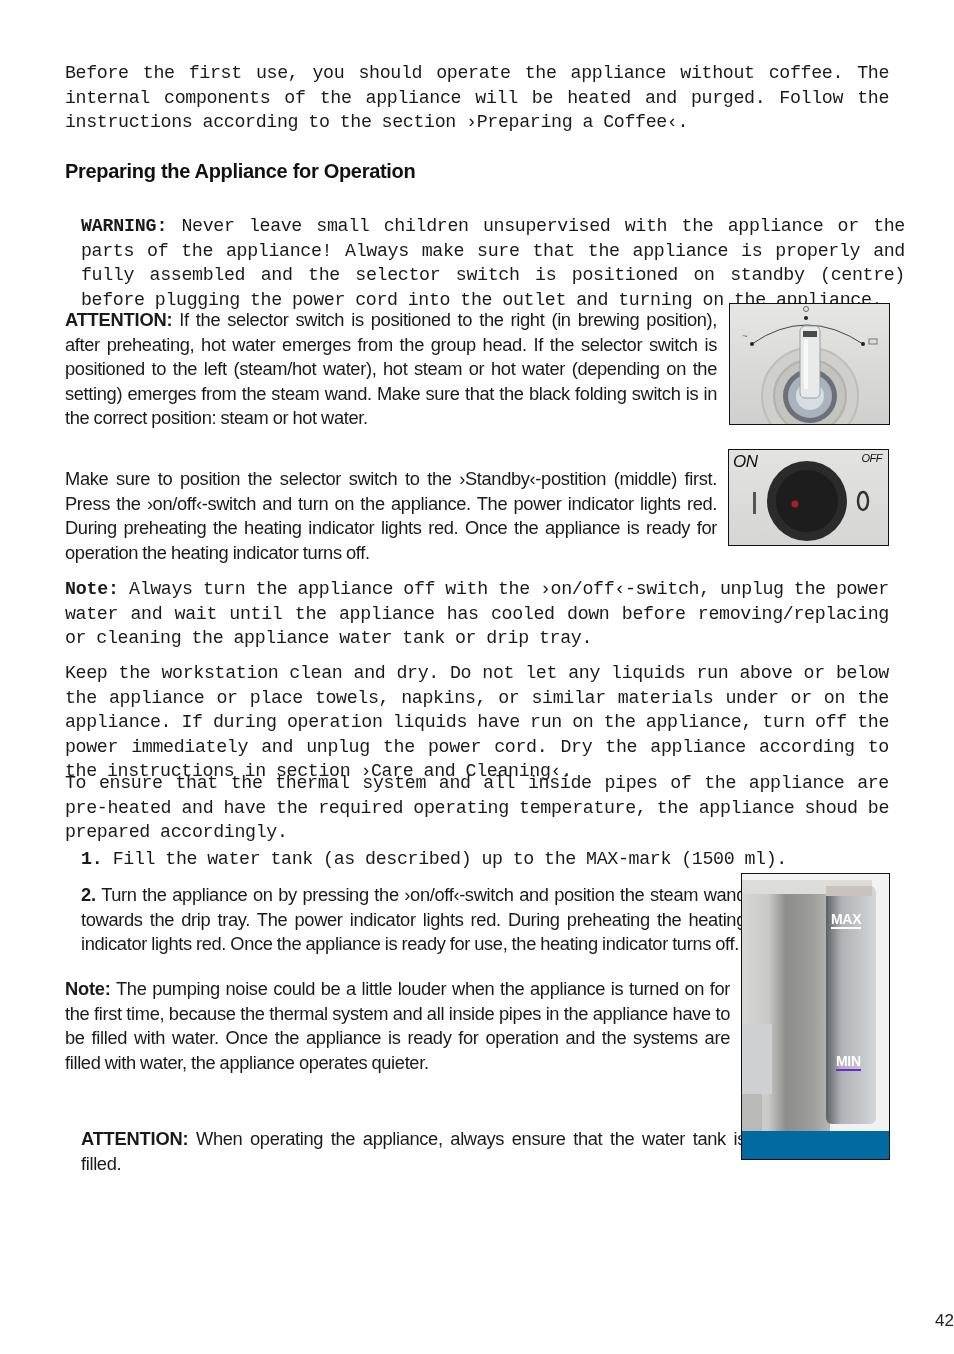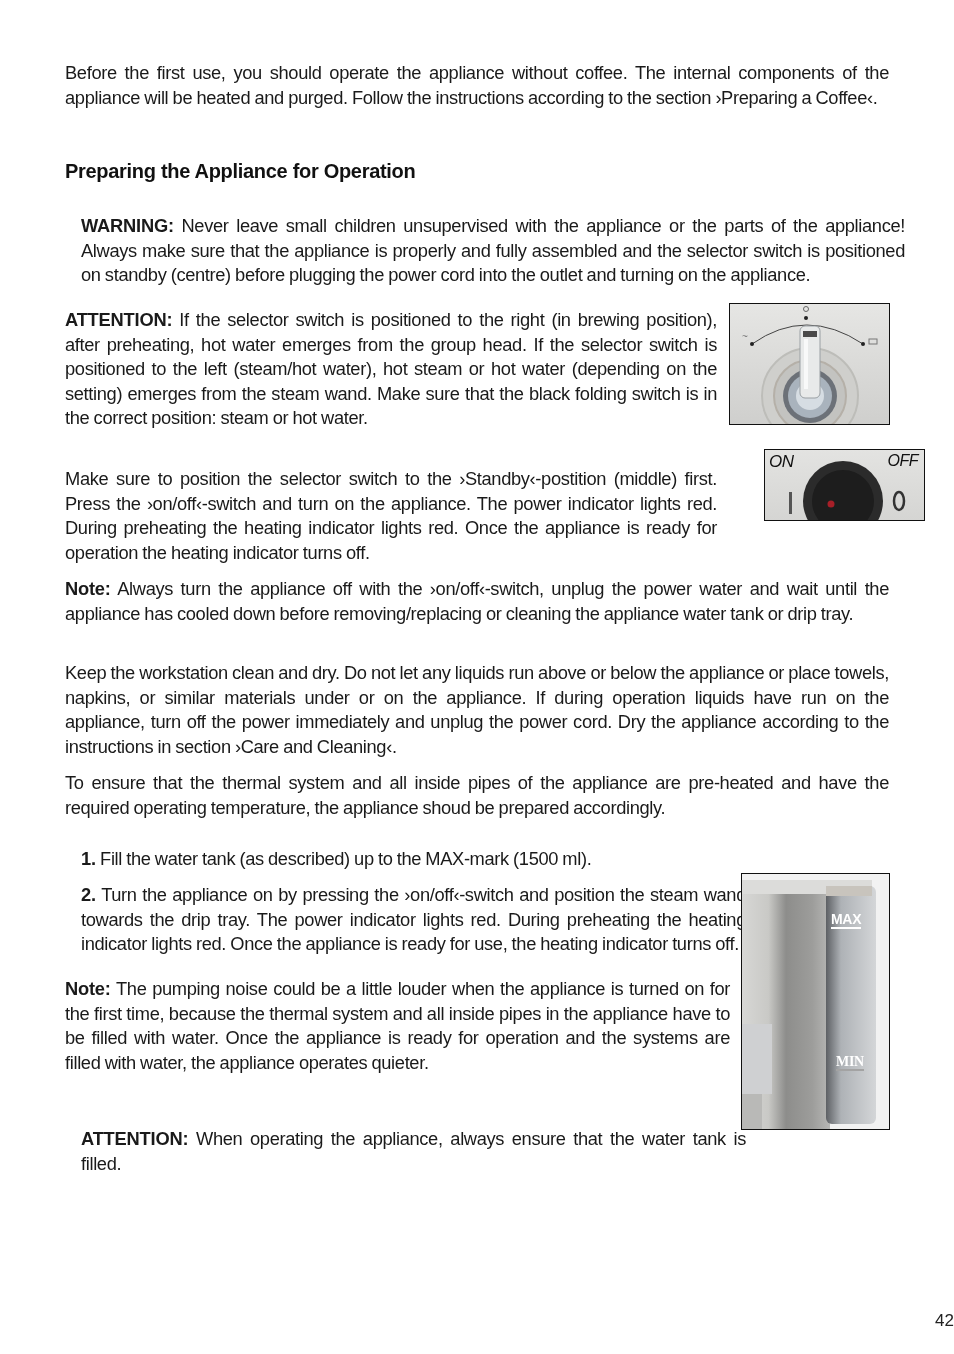--- a/index.html
+++ b/index.html
@@ -1,21 +1,21 @@
 <!DOCTYPE html>
 <html><head>
   <meta charset="utf-8">
   <style>
     html, body { margin: 0; padding: 0; background: #ffffff; }
     body { width: 954px; height: 1354px; position: relative; overflow: hidden;
       font-family: "Liberation Sans", sans-serif; color: #1a1a1a; }
     .p { position: absolute; left: 65px; font-size: 18.3px; line-height: 24.5px;
       text-align: justify; text-align-last: left; letter-spacing: -0.35px; word-spacing: -0.5px;
       font-stretch: condensed; transform-origin: 0 0; }
-    .full { width: 824px; }
+    .full { width: 824px; font-family: Liberation Mono, monospace; }
     .narrow { width: 652px; }
     .narrow2 { width: 665px; }
     .b { font-weight: bold; letter-spacing: -0.2px; }
     h2 { position: absolute; left: 65px; top: 160px; margin: 0; font-size: 20px;
       font-weight: bold; letter-spacing: -0.3px; color: #111; text-align: right; }
     .fig { position: absolute; border: 1.5px solid #111; overflow: hidden; box-sizing: border-box; }
     .pagenum { position: absolute; left: 0; width: 954px; top: 1311px; text-align: right;
       font-size: 17px; color: #222; }
   </style>
 </head>
@@ -60,33 +60,33 @@
       <circle cx="80" cy="92" r="36" fill="#c3c3c0" stroke="#b5b0a8" stroke-width="2"></circle>
       <circle cx="80" cy="92" r="27" fill="#6c7178"></circle>
       <circle cx="80" cy="92" r="22" fill="#a9b3bd"></circle>
       <circle cx="80" cy="92" r="14" fill="#d6dde3"></circle>
       <rect x="70" y="22" width="20" height="72" rx="5" fill="#e8eaea" stroke="#9aa0a4" stroke-width="1"></rect>
       <rect x="73" y="27" width="14" height="6" fill="#4a4a4a"></rect>
       <rect x="74" y="35" width="4" height="50" fill="#ffffff" opacity="0.7"></rect>
     </svg>
   </div>
 
-  <div class="fig" style="left:764px;top:449px;width:161px;height:72px;background:linear-gradient(180deg,#e3e3e1 0%,#d5d5d3 100%);">
+  <div class="fig" style="left:728px;top:449px;width:161px;height:97px;background:linear-gradient(180deg,#e3e3e1 0%,#d5d5d3 100%);">
     <svg width="161" height="97" viewBox="0 0 161 97">
       <circle cx="78" cy="51" r="40" fill="#2b2b2b"></circle>
       <circle cx="78" cy="51" r="31" fill="#1d1d1d"></circle>
       <circle cx="66" cy="54" r="3.5" fill="#c0202a" opacity="0.85"></circle>
       <rect x="24" y="42" width="3" height="22" fill="#555"></rect>
       <ellipse cx="134" cy="51" rx="5" ry="9" fill="none" stroke="#333" stroke-width="2.5"></ellipse>
     </svg>
     <span style="position:absolute;left:4px;top:2px;font-style:italic;font-size:17px;color:#111;letter-spacing:-0.5px;">ON</span>
-    <span style="position:absolute;right:6px;top:2px;font-style:italic;font-size:16px;color:#111;letter-spacing:-0.5px;">OFF</span>
+    <span style="position:absolute;right:6px;top:2px;font-style:italic;font-size:11px;color:#111;letter-spacing:-0.5px;">OFF</span>
   </div>
 
-  <div class="fig" style="left:741px;top:873px;width:149px;height:257px;background:#701a75;">
+  <div class="fig" style="left:741px;top:873px;width:149px;height:287px;background:#0369a1;">
     <svg width="149" height="257" viewBox="0 0 149 257">
       <defs>
         <linearGradient id="steel" x1="0" x2="1" y1="0" y2="0">
           <stop offset="0" stop-color="#d7d7d5"></stop>
           <stop offset="0.3" stop-color="#c9c9c6"></stop>
           <stop offset="0.5" stop-color="#8d8d8b"></stop>
           <stop offset="0.8" stop-color="#9d9d9b"></stop>
           <stop offset="1" stop-color="#b7b7b5"></stop>
         </linearGradient>
         <linearGradient id="glass" x1="0" x2="1" y1="0" y2="0">
@@ -97,17 +97,17 @@
       </defs>
       <rect x="0" y="0" width="149" height="257" fill="#f2f2f2"></rect>
       <rect x="0" y="6" width="130" height="14" fill="#dcdcda"></rect>
       <rect x="0" y="20" width="88" height="237" fill="url(#steel)"></rect>
       <rect x="84" y="12" width="50" height="238" rx="6" fill="url(#glass)"></rect>
       <rect x="84" y="12" width="46" height="10" fill="#c8c4bd"></rect>
       <rect x="0" y="150" width="30" height="70" fill="#cfd0d2"></rect>
       <rect x="0" y="220" width="20" height="37" fill="#b9b9b7"></rect>
     </svg>
     <span style="position:absolute;left:89px;top:38px;font-size:14px;font-weight:bold;color:#fff;border-bottom:2px solid #fff;line-height:15px;letter-spacing:-0.3px;">MAX</span>
-    <span style="position:absolute;left:94px;top:180px;font-size:14px;font-weight:bold;color:#fff;border-bottom:2px solid #a3a3a3;line-height:15px;letter-spacing:-0.3px;font-family:Liberation Serif, serif;">MIN</span>
+    <span style="position:absolute;left:94px;top:180px;font-size:14px;font-weight:bold;color:#fff;border-bottom:2px solid #6d28d9;line-height:15px;letter-spacing:-0.3px;">MIN</span>
   </div>
 
   <div class="pagenum">42</div>
 </div>
 
 </body></html>

